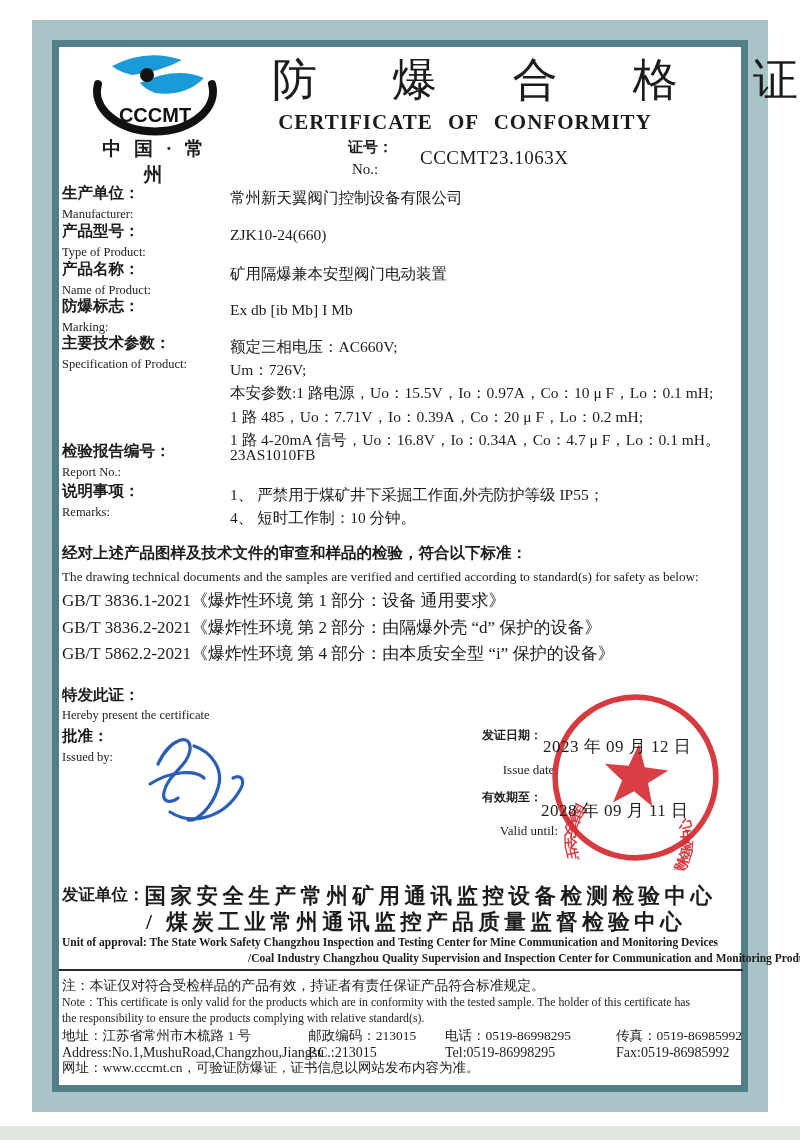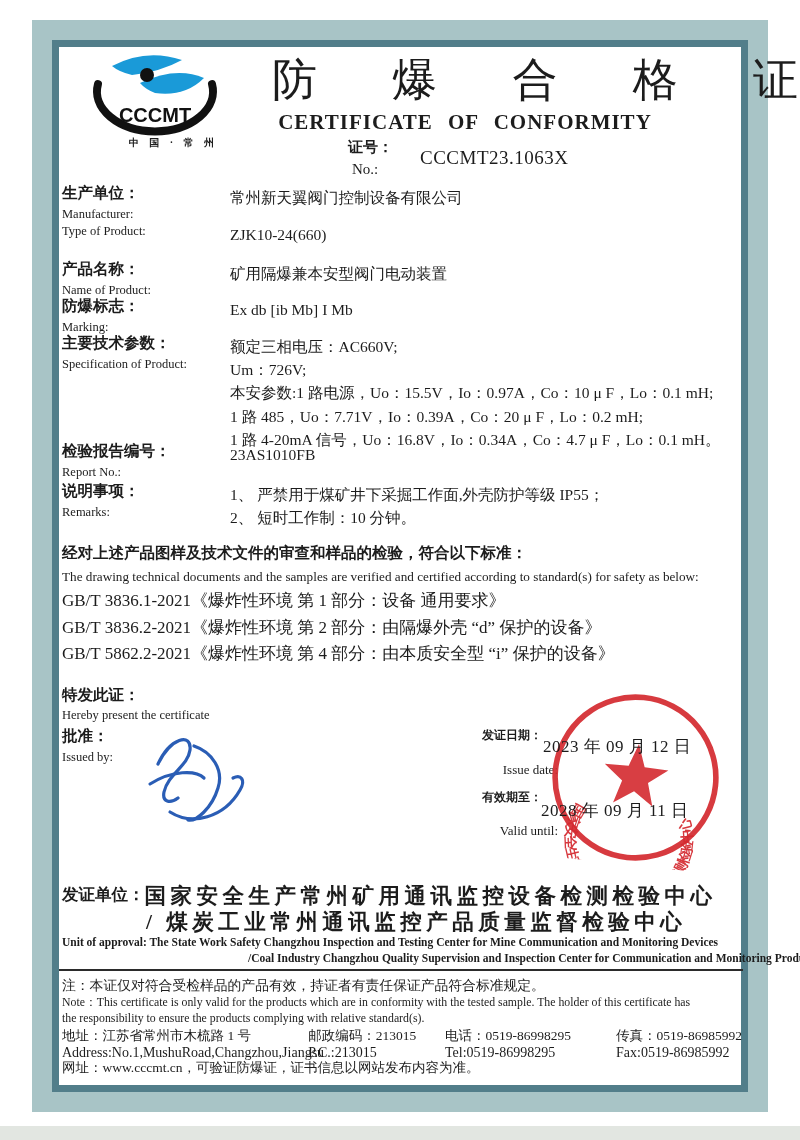--- a/index.html
+++ b/index.html
@@ -13,21 +13,21 @@
   .bg-strip{position:absolute;left:0;top:1126px;width:800px;height:14px;background:#e2e6e1;}
   
   .title-cn{left:240px;top:50px;width:450px;text-align:center;font-size:45px;letter-spacing:32px;
             text-indent:32px;font-weight:500;white-space:nowrap;}
   .title-en{left:240px;top:110px;width:450px;text-align:center;font-size:21px;font-weight:600;
             letter-spacing:1px;word-spacing:9px;white-space:nowrap;}
   .certno-zh{left:348px;top:138px;font-size:15px;font-weight:bold;}
   .certno-en{left:352px;top:161px;font-size:15px;}
   .certno-val{left:420px;top:147px;font-size:19px;letter-spacing:.5px;}
   
-  .logo-cnregion{left:92px;top:136px;width:126px;text-align:right;font-size:10px;font-weight:bold;letter-spacing:4px;}
+  .logo-cnregion{left:92px;top:136px;width:126px;text-align:center;font-size:19px;font-weight:bold;letter-spacing:4px;}
   
   .frow{position:absolute;left:62px;width:686px;}
   .flz{font-size:15.5px;font-weight:bold;white-space:nowrap;}
   .fle{font-size:12.5px;margin-top:3px;white-space:nowrap;}
   .fval{position:absolute;left:168px;top:5px;font-size:15.5px;white-space:nowrap;}
   .fval.multi{top:2px;line-height:23.2px;}
   
   .std-intro-cn{left:62px;top:543px;font-size:15.5px;font-weight:bold;white-space:nowrap;}
   .std-intro-en{left:62px;top:569px;font-size:13.2px;white-space:nowrap;}
   .std-item{left:62px;font-size:17px;white-space:nowrap;}
@@ -83,20 +83,21 @@
   <div class="abs certno-zh">证号：</div>
   <div class="abs certno-en">No.:</div>
   <div class="abs certno-val">CCCMT23.1063X</div>
 
   <div class="frow" style="top:183px;">
     <div class="flz">生产单位：</div>
     <div class="fle">Manufacturer:</div>
     <div class="fval">常州新天翼阀门控制设备有限公司</div>
   </div>
   <div class="frow" style="top:221px;">
+    <div class="flz">产品型号：</div>
     <div class="fle">Type of Product:</div>
     <div class="fval">ZJK10-24(660)</div>
   </div>
   <div class="frow" style="top:259px;">
     <div class="flz">产品名称：</div>
     <div class="fle">Name of Product:</div>
     <div class="fval">矿用隔爆兼本安型阀门电动装置</div>
   </div>
   <div class="frow" style="top:296px;">
     <div class="flz">防爆标志：</div>
@@ -117,21 +118,21 @@
   <div class="frow" style="top:441px;">
     <div class="flz">检验报告编号：</div>
     <div class="fle">Report No.:</div>
     <div class="fval">23AS1010FB</div>
   </div>
   <div class="frow" style="top:481px;">
     <div class="flz">说明事项：</div>
     <div class="fle">Remarks:</div>
     <div class="fval multi">
       <div>1、 严禁用于煤矿井下采掘工作面,外壳防护等级 IP55；</div>
-      <div>2、 短时工作制：10 分钟。</div>
+      <div>4、 短时工作制：10 分钟。</div>
     </div>
   </div>
 
   <div class="abs std-intro-cn">经对上述产品图样及技术文件的审查和样品的检验，符合以下标准：</div>
   <div class="abs std-intro-en">The drawing technical documents and the samples are verified and certified according to standard(s) for safety as below:</div>
   <div class="abs std-item" style="top:589px;">GB/T 3836.1-2021《爆炸性环境 第 1 部分：设备 通用要求》</div>
   <div class="abs std-item" style="top:616px;">GB/T 3836.2-2021《爆炸性环境 第 2 部分：由隔爆外壳 “d” 保护的设备》</div>
   <div class="abs std-item" style="top:642px;">GB/T 5862.2-2021《爆炸性环境 第 4 部分：由本质安全型 “i” 保护的设备》</div>
 
   <div class="abs present-cn">特发此证：</div>

